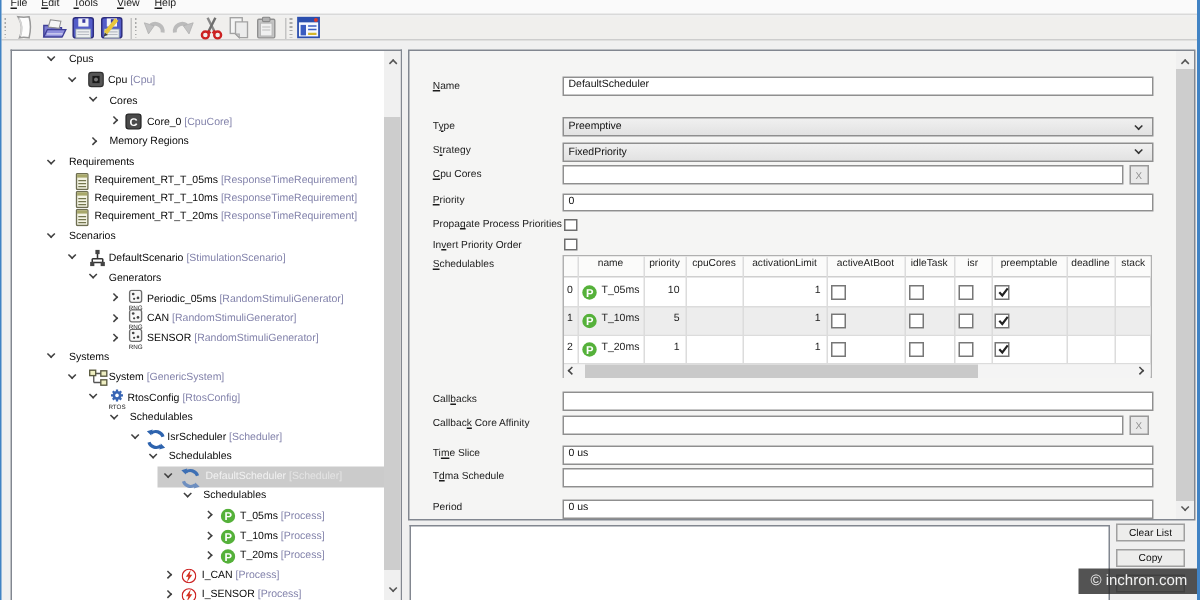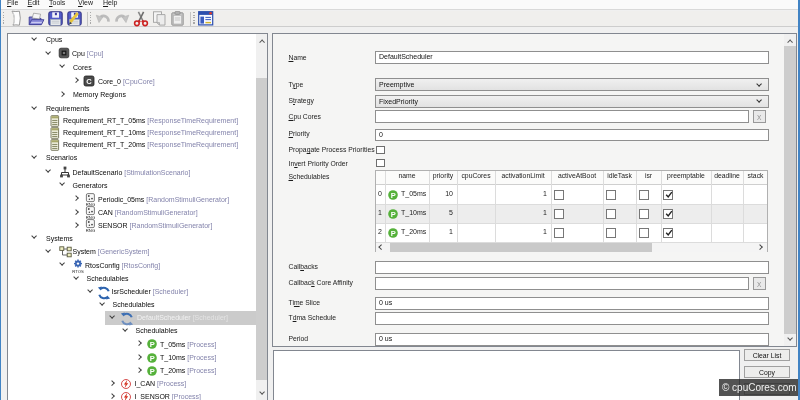--- a/index.html
+++ b/index.html
@@ -373,15 +373,15 @@
 <div class="inp" style="left:375px;top:276.5px;width:374px;height:13.5px"></div>
 <div class="xb" style="left:752.5px;top:276.5px;width:13.5px;height:13.5px;line-height:13px">X</div>
 <div class="inp" style="left:375px;top:297px;width:394px;height:12.5px">0 us</div>
 <div class="inp" style="left:375px;top:312px;width:394px;height:12.5px"></div>
 <div class="inp" style="left:375px;top:333px;width:394px;height:12.5px">0 us</div>
 <div class="a" style="left:273px;top:349.5px;width:467px;height:50.5px;background:#fff;border:1px solid #828790;border-bottom:none"></div>
 <div class="btn" style="left:744px;top:349px;width:46px;height:12px;line-height:11px">Clear List</div>
 <div class="btn" style="left:744px;top:366px;width:46px;height:12px;line-height:11px">Copy</div>
 <div class="btn" style="left:744px;top:383px;width:46px;height:12px;line-height:11px"></div>
 <div class="a" style="left:718.5px;top:378.8px;width:81.5px;height:17.5px;background:rgba(40,40,40,0.8)">
-    <div style="font-size:10px;color:#f2f2f2;text-align:center;line-height:17px;white-space:nowrap">© cpuCores.com</div>
+    <div style="font-size:10px;color:#f2f2f2;text-align:center;line-height:17px;white-space:nowrap">© inchron.com</div>
   </div>
 <div class="a" style="left:0;top:0;width:1.2px;height:400px;background:#4183c4"></div>
 <div class="a" style="left:797.8px;top:0;width:2.2px;height:400px;background:#4183c4"></div>
 </body></html>

